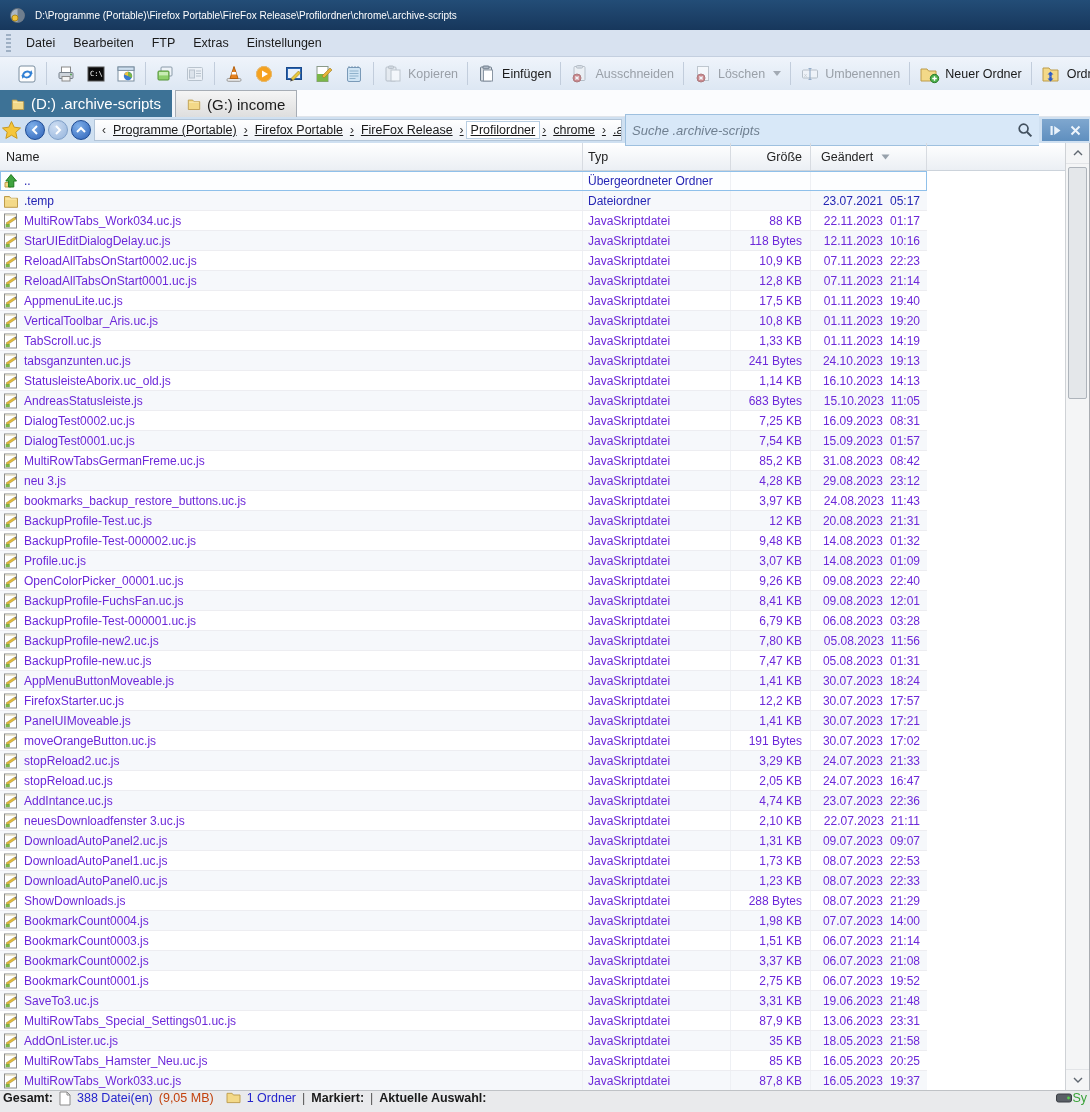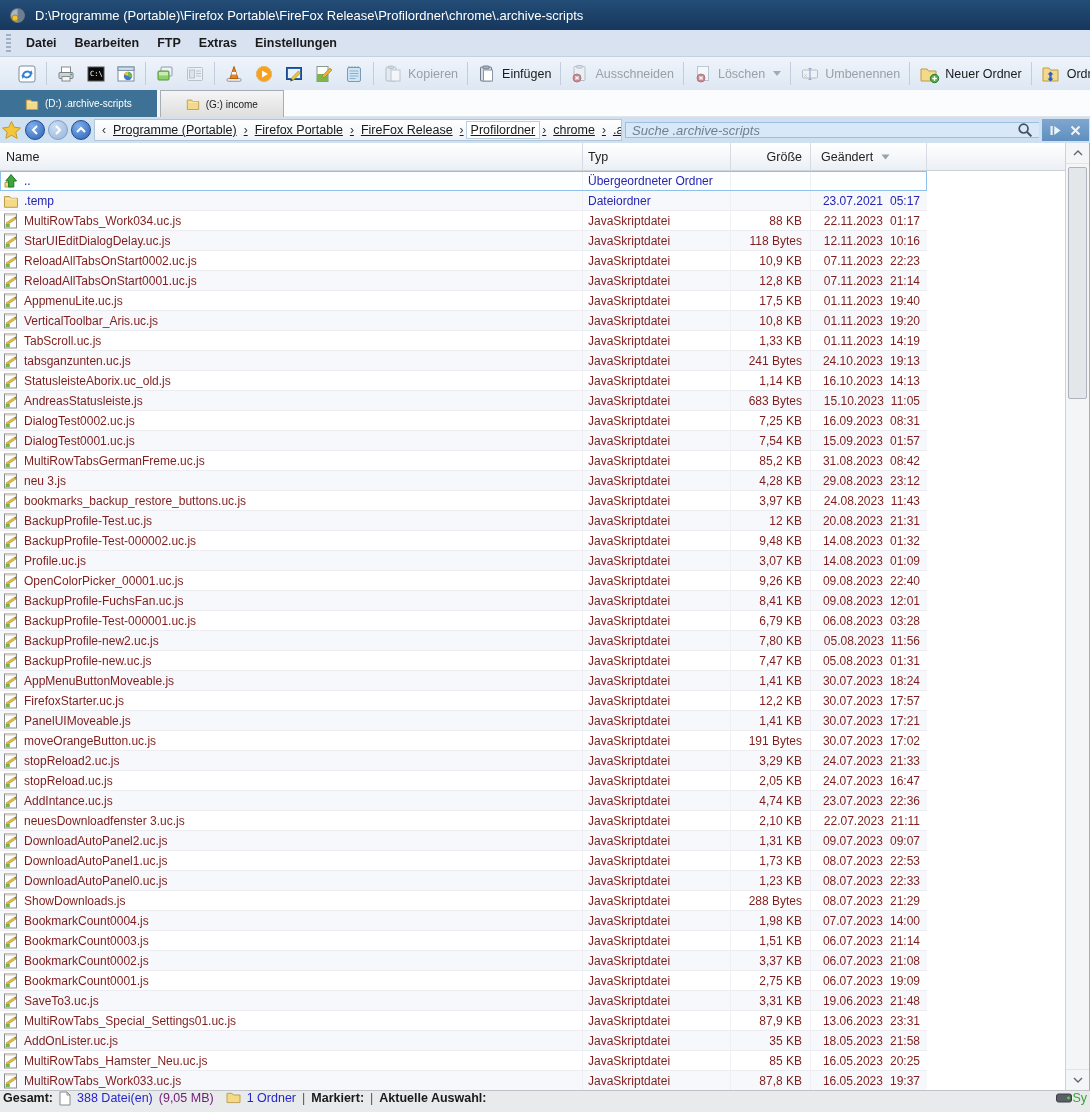--- a/index.html
+++ b/index.html
@@ -3,58 +3,58 @@
 <meta charset="utf-8">
 <style>
   html,body{margin:0;padding:0;}
   body{width:1090px;height:1112px;overflow:hidden;background:#fff;
        font-family:"Liberation Sans","DejaVu Sans",sans-serif;color:#1a1a1a;position:relative;}
   *{box-sizing:border-box;}
   svg{display:block;}
 
   
   .titlebar{height:30px;background:linear-gradient(#234d77,#17375c);color:#fff;
-            display:flex;align-items:center;padding:0 9px;gap:9px;font-size:13px;}
+            display:flex;align-items:center;padding:0 9px;gap:9px;font-size:10px;}
   .title-text{white-space:nowrap;overflow:hidden;}
 
   
   .menubar{height:27px;background:#d8e2f0;border-bottom:1px solid #c4cfdf;
            display:flex;align-items:center;font-size:12.5px;padding-left:4px;}
   .gripper{width:5px;height:18px;margin:0 6px 0 2px;
            background:repeating-linear-gradient(#9fb0c4 0 2px,transparent 2px 4px);}
-  .menu-item{padding:3px 9px;cursor:default;font-weight:bold;}
+  .menu-item{padding:3px 9px;cursor:default;}
 
   
   .toolbar{height:33px;background:linear-gradient(#eff4fb,#dde7f3);
            display:flex;align-items:center;padding-left:4px;font-size:12.5px;overflow:hidden;}
   .tb-btn{height:27px;display:flex;align-items:center;gap:5px;padding:0 5px;border-radius:3px;white-space:nowrap;}
   .tb-btn.disabled{color:#9aa0a8;}
   .tb-btn.disabled svg{opacity:.55;filter:grayscale(.25);}
   .tsep{width:1px;height:23px;background:#c2cddc;margin:0 4px;flex:0 0 auto;}
   .tb-caret{margin-left:3px;}
 
   
   .tabbar{height:27px;background:#f2f5f9;display:flex;align-items:stretch;}
-  .tab{display:flex;align-items:center;gap:6px;padding:0 25px;font-size:10px;cursor:default;justify-content:flex-end;}
+  .tab{display:flex;align-items:center;gap:6px;padding:0 11px;font-size:15px;cursor:default;justify-content:flex-end;}
   .tab.active{background:#3d7296;color:#fff;}
   .tab.inactive{background:linear-gradient(#f5f5f5,#dedede);border:1px solid #a7adb5;border-bottom:none;color:#1a1a1a;margin-left:3px;}
   .tabbar .rest{flex:1;background:#fbfcfe;border-bottom:1px solid #e0e4ea;}
 
   
   .addressbar{height:26px;background:#cfe0f1;display:flex;align-items:center;padding:0 1px;gap:3px;}
   .nav-circle{width:20px;height:20px;border-radius:50%;display:flex;align-items:center;justify-content:center;flex:0 0 auto;}
   .nav-back,.nav-up{background:radial-gradient(circle at 35% 30%,#7fb0ea,#2d62b8);border:1px solid #1d4a92;}
   .nav-fwd{background:radial-gradient(circle at 35% 30%,#cdddf2,#94b4dc);border:1px solid #7f9fc8;}
   .crumbbar{width:528px;height:22px;background:linear-gradient(#ffffff,#eef2f7);border:1px solid #b3c5d8;
             display:flex;align-items:center;font-size:12.5px;padding:0 5px;gap:1px;overflow:hidden;flex:0 0 auto;}
   .crumb{padding:2px 5px;white-space:nowrap;cursor:default;}
   .crumb.hl{background:#fff;border:1px solid #b9cfe3;padding:1px 4px;}
   .crumb-sep{color:#333;font-size:12px;padding:0 1px;}
   .crumb-caret{margin-left:auto;}
-  .searchbox{flex:1;height:16px;background:#d8e8f8;border:1px solid #9ec0df;border-right:none;
+  .searchbox{flex:1;height:32px;background:#d8e8f8;border:1px solid #9ec0df;border-right:none;
              display:flex;align-items:center;padding:0 6px;gap:6px;}
   .search-placeholder{flex:1;font-style:italic;color:#6f7f90;font-size:13px;white-space:nowrap;overflow:hidden;}
   .filterbtns{width:47px;height:22px;background:linear-gradient(#7fa7cf,#5f8fbf);display:flex;align-items:center;
               justify-content:space-evenly;flex:0 0 auto;}
 
   
   .listheader{height:28px;background:linear-gradient(#ffffff,#ebeff4);border-bottom:1px solid #ccd3db;
               display:flex;font-size:12.5px;color:#222;width:1065px;}
   .hcell{display:flex;align-items:center;border-right:1px solid #d7dbe1;height:100%;}
   .h-name{width:583px;padding-left:6px;}
@@ -67,37 +67,37 @@
   .list{position:relative;width:1065px;height:925px;background:#fff;overflow:hidden;font-size:12px;}
   .row{display:flex;height:20px;align-items:center;width:1065px;cursor:default;}
   .row-main{display:flex;width:927px;height:100%;align-items:center;border-bottom:1px solid #ededf1;}
   .row:nth-child(even) .row-main{background:#f6f8fb;}
   .row.selected .row-main{background:#fdfeff;outline:1px solid #8fc0ea;outline-offset:-1px;}
   .c-name{width:583px;display:flex;align-items:center;gap:5px;padding-left:3px;height:100%;border-right:1px solid #eef0f4;overflow:hidden;white-space:nowrap;}
   .c-type{width:148px;padding-left:5px;height:100%;display:flex;align-items:center;border-right:1px solid #eef0f4;white-space:nowrap;}
   .c-size{width:80px;height:100%;display:flex;align-items:center;justify-content:flex-end;padding-right:8px;border-right:1px solid #eef0f4;white-space:nowrap;}
   .c-mod{width:116px;height:100%;display:flex;align-items:center;justify-content:flex-end;gap:7px;padding-right:7px;white-space:nowrap;}
   .row.folder{color:#2525b4;}
-  .row.file{color:#7f1d1d;}
+  .row.file{color:#6d28d9;}
   .ficon{width:16px;height:16px;flex:0 0 auto;}
 
   
   .vscroll{position:absolute;right:0;top:143px;width:25px;height:947px;background:#f4f5f6;
            border-left:1px solid #cfd2d6;border-right:1px solid #a9adb2;}
   .varrow{position:absolute;left:0;width:23px;height:21px;display:flex;align-items:center;justify-content:center;background:#f4f5f6;}
   .varrow.up{top:0;border-bottom:1px solid #e2e4e7;}
   .varrow.down{bottom:0;border-top:1px solid #e2e4e7;}
   .vthumb{position:absolute;left:2px;top:24px;width:19px;height:232px;background:#e4e7ea;border:1px solid #aeb4bb;border-radius:2px;}
 
   
   .statusbar{position:absolute;left:0;bottom:0;width:1090px;height:22px;background:#e9eaec;
              border-top:1px solid #bfc2c6;display:flex;align-items:flex-start;font-size:12.5px;padding:0 3px;gap:6px;overflow:hidden;}
   .statusbar b{font-weight:bold;color:#1a1a1a;}
   .st-blue{color:#2525cc;}
-  .st-red{color:#701a75;}
+  .st-red{color:#c2410c;}
   .st-green{color:#3aa33a;}
   .st-div{color:#555;}
   .st-right{margin-left:auto;display:flex;align-items:center;gap:0;padding-right:0;}
 </style>
 </head>
 <body>
 
 <div class="titlebar">
   <svg width="17" height="17" viewBox="0 0 17 17">
     <circle cx="8.5" cy="8.5" r="7" fill="#aab6c4" stroke="#5a6876"></circle>
@@ -1266,21 +1266,21 @@
     <path d="M3 10 L11.6 4.2 L13 6 L4.6 11.6 Z" fill="#e2bc3c" stroke="#9a7d20" stroke-width="0.5"></path>
     <path d="M11.6 4.2 L13.6 3 L13 6 Z" fill="#6b6b6b"></path>
   </svg>
           </span>
         <span>BookmarkCount0001.js</span>
       </div>
       <div class="c-type">JavaSkriptdatei</div>
       <div class="c-size">2,75 KB</div>
       <div class="c-mod">
         <span>06.07.2023</span>
-        <span>19:09</span>
+        <span>19:52</span>
       </div>
     </div>
   </div>
     <div class="row file">
     <div class="row-main">
       <div class="c-name">
         <span>
             <svg class="ficon" viewBox="0 0 16 16">
     <rect x="1.5" y="1" width="12" height="14" fill="#ffffff" stroke="#8a8a8a"></rect>
     <rect x="2.5" y="1.5" width="10" height="1.4" fill="#e8e2c8"></rect>

